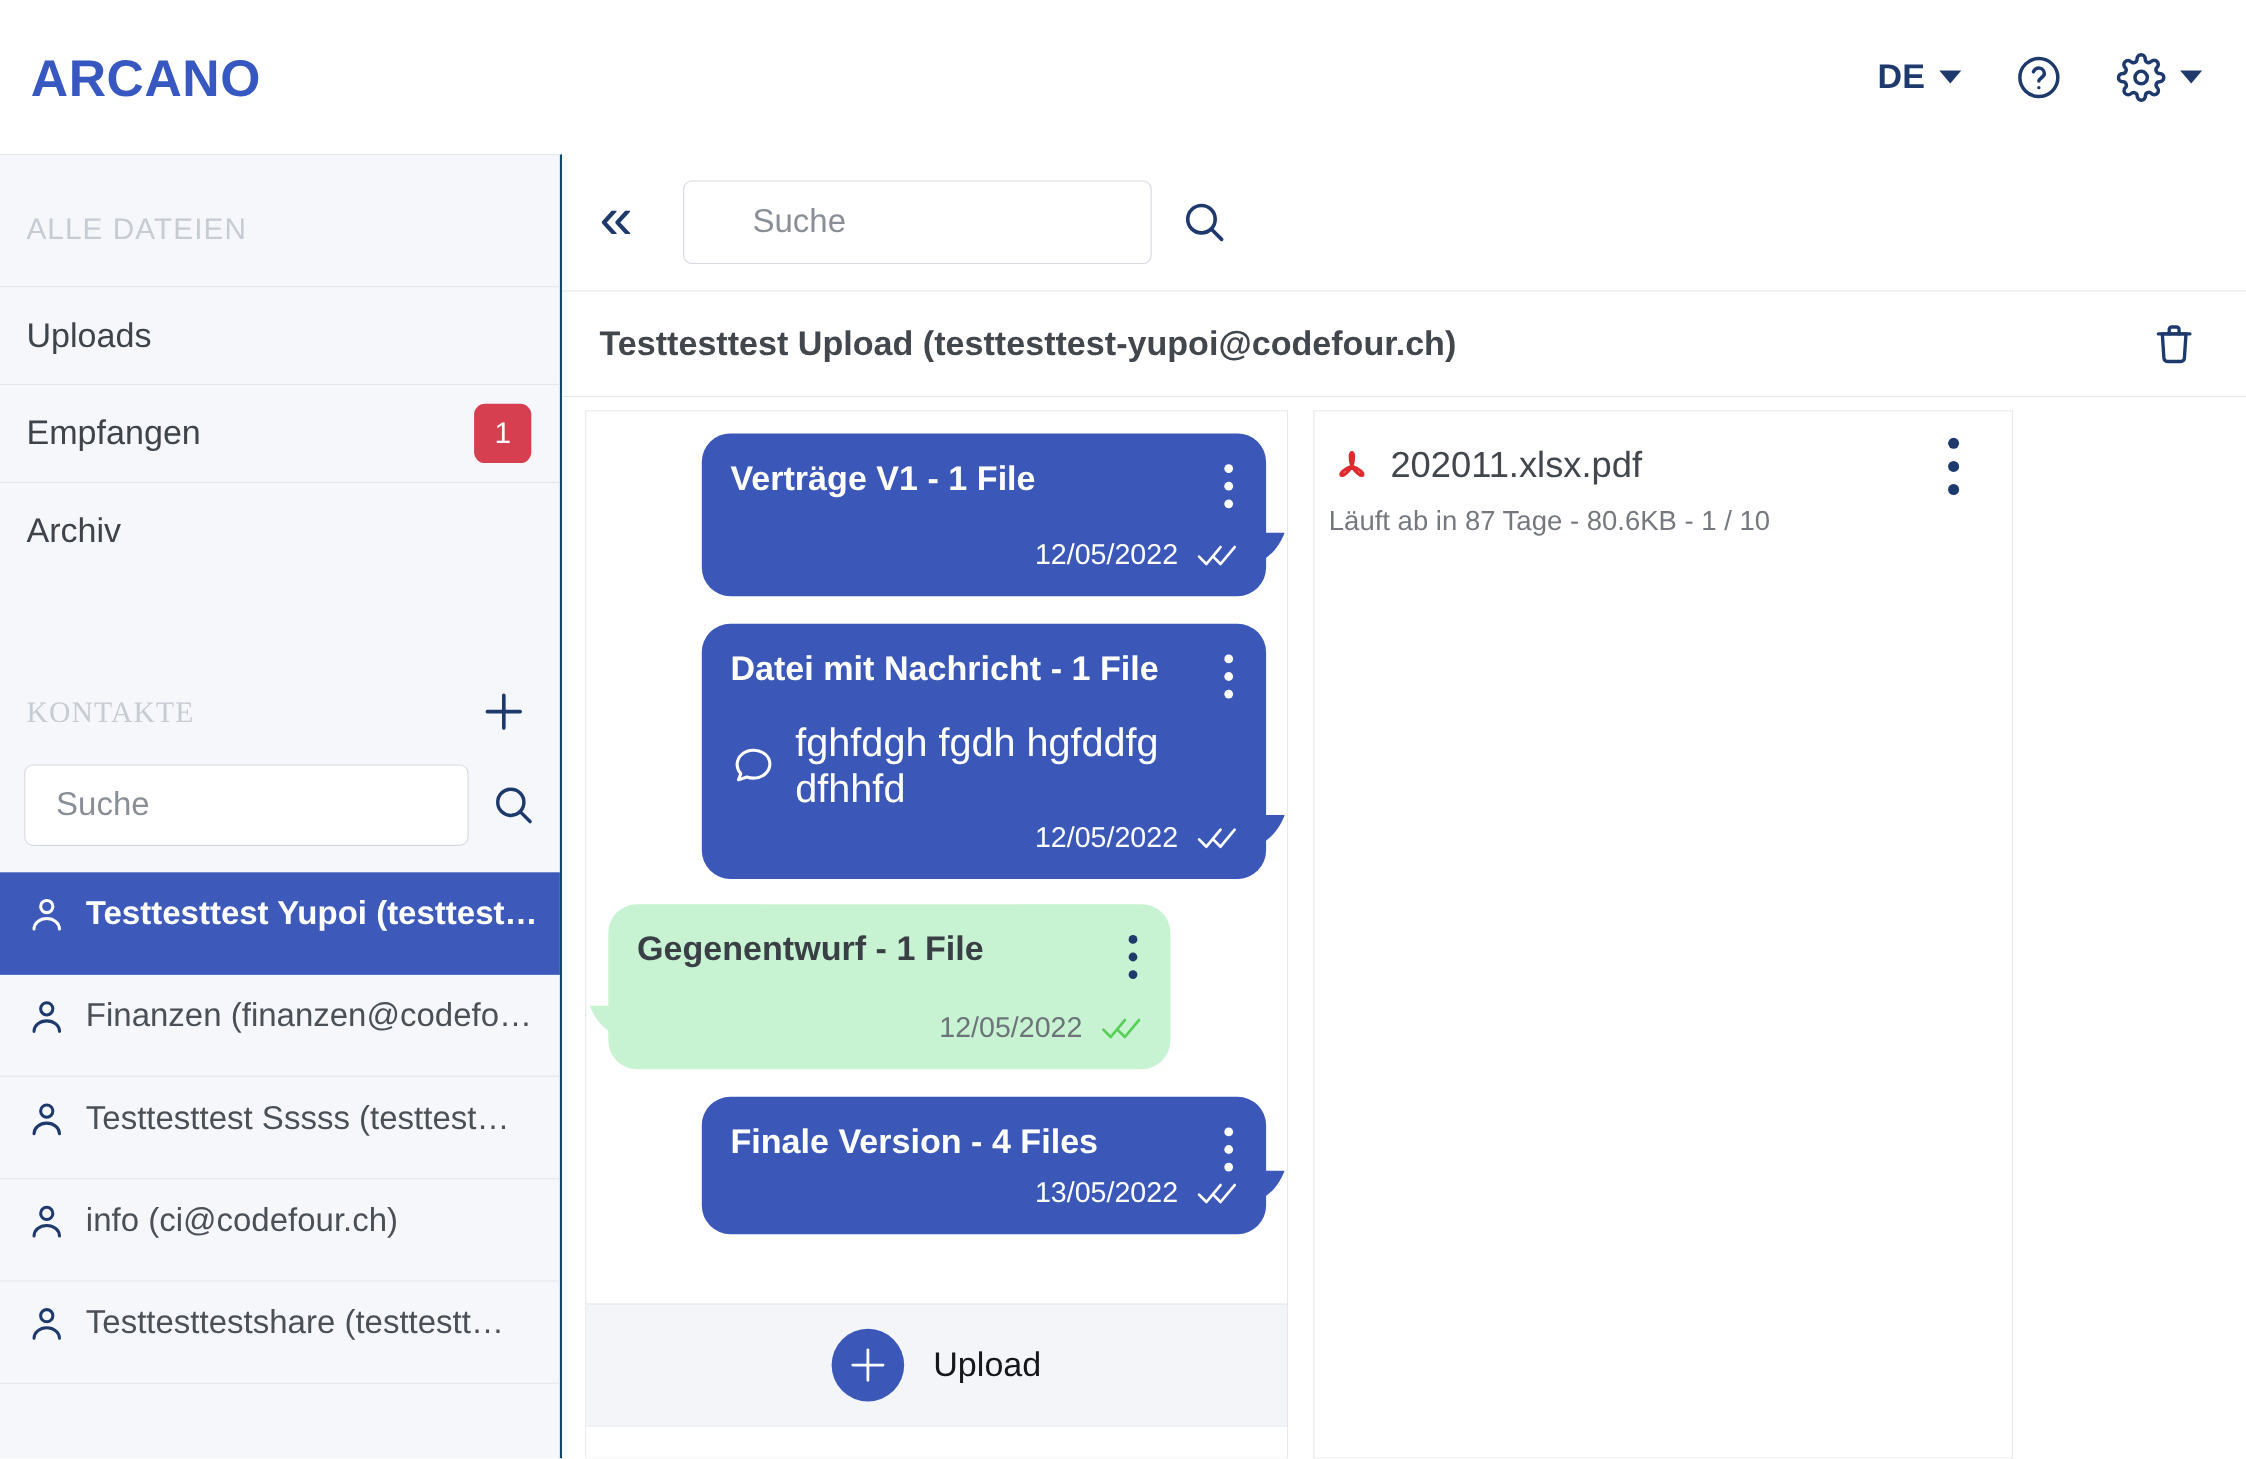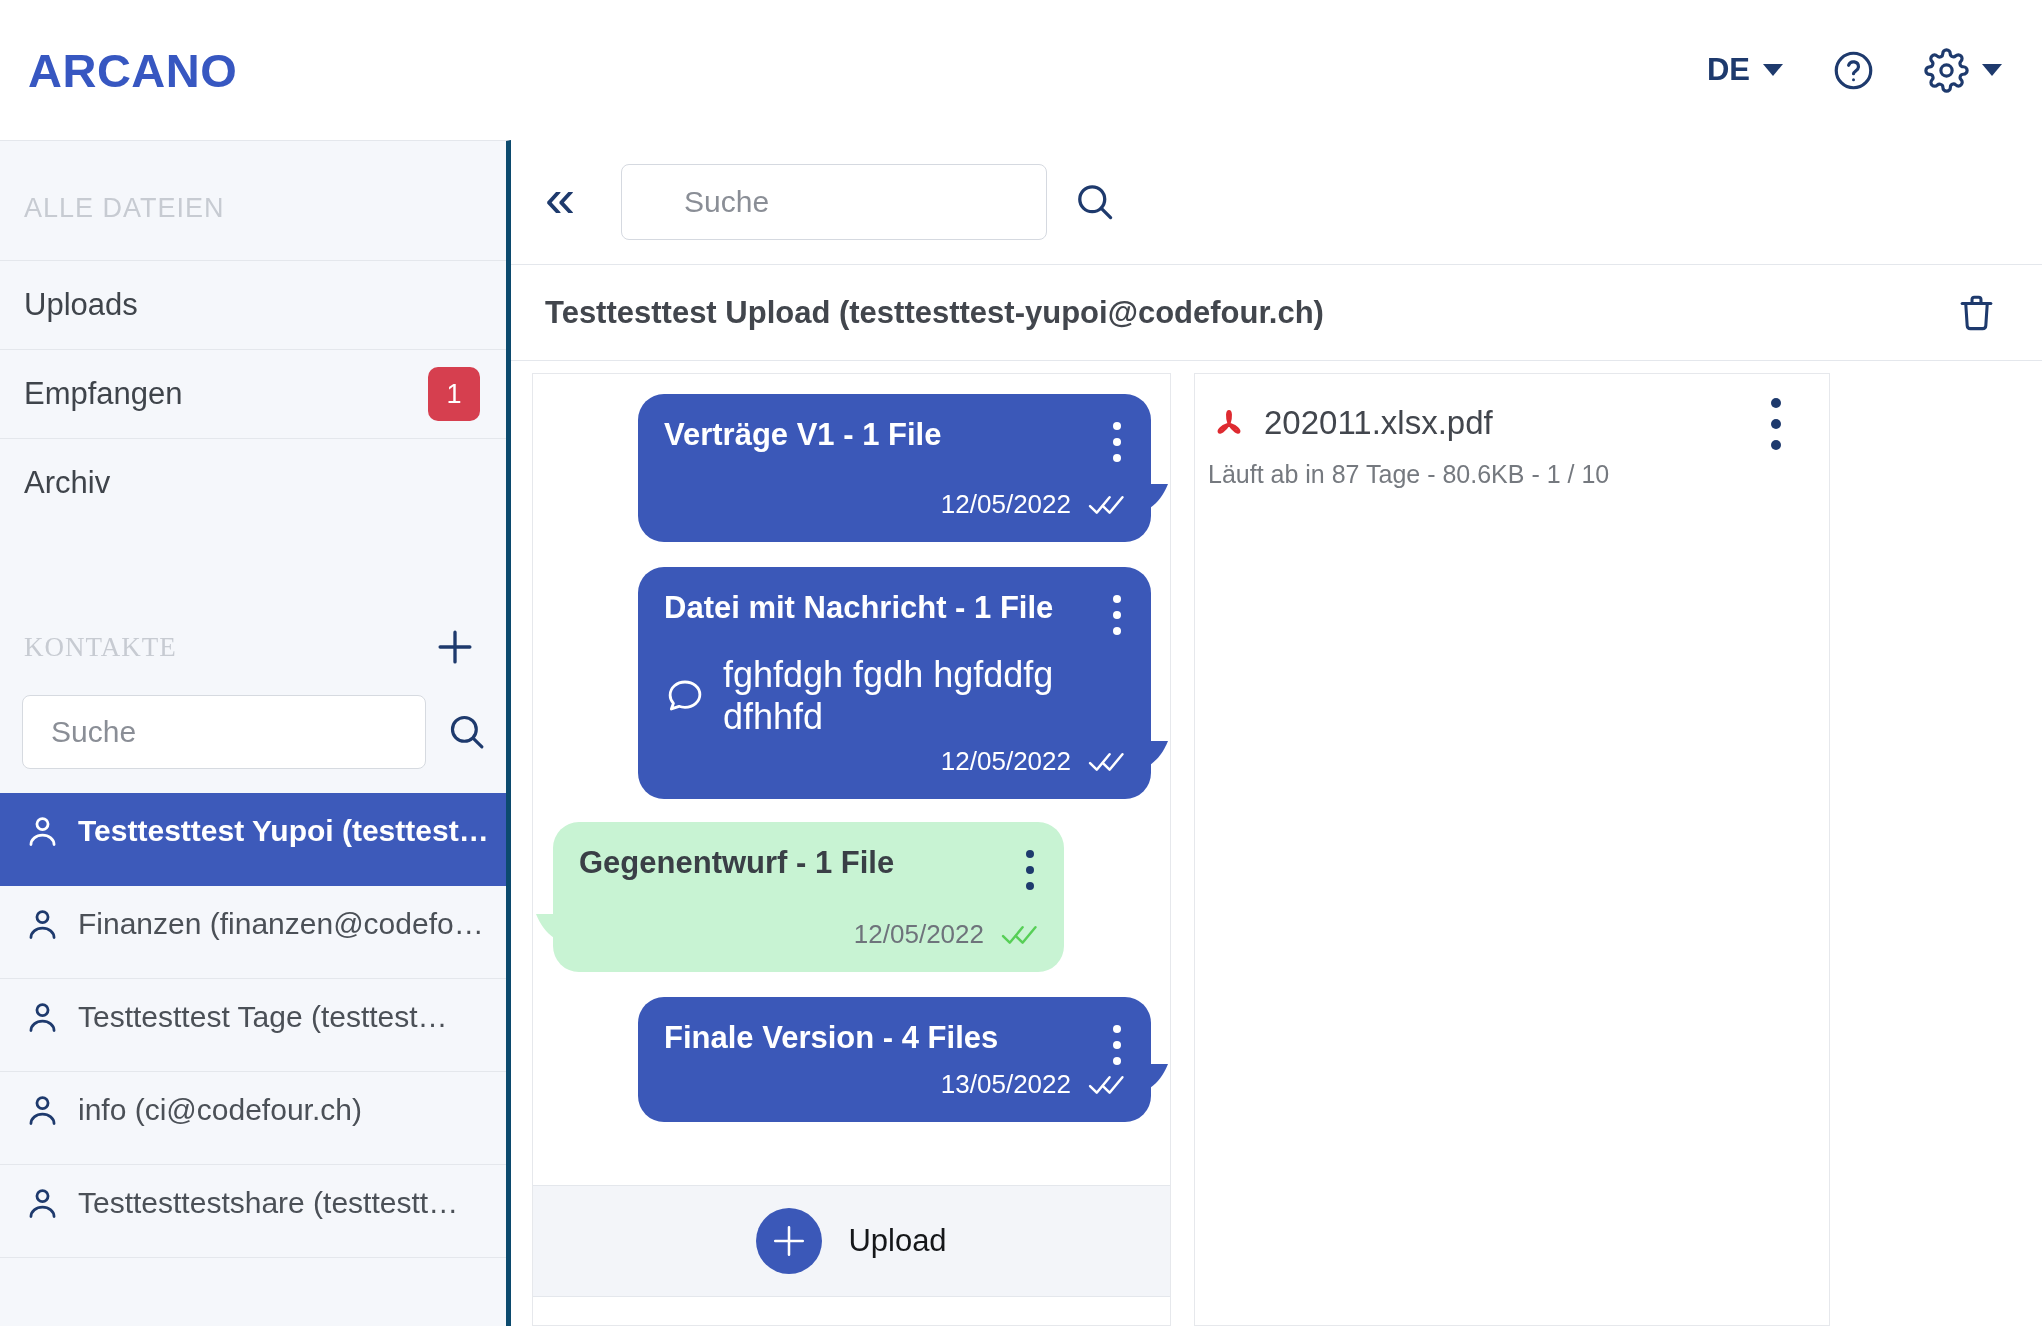--- a/index.html
+++ b/index.html
@@ -10,21 +10,21 @@
   .header { height:140px; display:flex; align-items:center; justify-content:space-between; padding:0 40px 0 28px; background:#fff; }
   .logo { font-size:47px; font-weight:800; letter-spacing:.5px; color:#3757c1; }
   .header-right { display:flex; align-items:center; gap:48px; color:#1e3a6d; }
   .lang { display:flex; align-items:center; gap:13px; font-size:31px; font-weight:bold; cursor:pointer; }
   .caret { width:0; height:0; border-left:10px solid transparent; border-right:10px solid transparent; border-top:12px solid #1e3a6d; }
   .icon-btn { display:flex; align-items:center; gap:13px; cursor:pointer; color:#1e3a6d; }
   .icon-btn svg { display:block; }
 
   
   .content { display:flex; height:1186px; }
-  .sidebar { width:511px; flex:0 0 511px; background:#f5f7fb; border-top:1px solid #e4e7ec; border-right:5px solid #0c4a6e; display:flex; flex-direction:column; }
+  .sidebar { width:511px; flex:0 0 511px; background:#f5f7fb; border-top:1px solid #e4e7ec; border-right:2px solid #0c4a6e; display:flex; flex-direction:column; }
   .main { flex:1; display:flex; flex-direction:column; background:#fff; }
 
   
   .section-label { color:#c7cbd2; font-size:27px; letter-spacing:1px; padding:52px 0 36px 24px; }
   .nav-item { height:89px; border-top:1px solid #e4e7ec; display:flex; align-items:center; justify-content:space-between; padding:0 26px 0 24px; font-size:31px; color:#3f444b; cursor:pointer; }
   .nav-item:last-of-type { border-bottom:1px solid #e4e7ec; }
   .badge { background:#d63f4f; color:#fff; min-width:52px; height:54px; border-radius:10px; display:flex; align-items:center; justify-content:center; font-size:27px; }
   .contacts-head { margin-top:96px; display:flex; align-items:center; justify-content:space-between; padding:0 30px 0 24px; height:48px; }
   .plus-btn { cursor:pointer; display:flex; }
   .sidebar-search { display:flex; align-items:center; gap:20px; margin:24px 0 24px 22px; }
@@ -171,21 +171,21 @@
       </span>
       <span>Finanzen (finanzen@codefo…</span>
     </div>
     <div class="contact">
       <span class="p-icon">
         <svg width="37" height="37" viewBox="0 0 24 24" fill="none" stroke="currentColor" stroke-width="1.8" stroke-linecap="round">
           <circle cx="12" cy="7.2" r="3.6"></circle>
             <path d="M4.5 20.5a7.5 6.2 0 0 1 15 0"></path>
         </svg>
       </span>
-      <span>Testtesttest Tage (testtest…</span>
+      <span>Testtesttest Sssss (testtest…</span>
     </div>
     <div class="contact">
       <span class="p-icon">
         <svg width="37" height="37" viewBox="0 0 24 24" fill="none" stroke="currentColor" stroke-width="1.8" stroke-linecap="round">
           <circle cx="12" cy="7.2" r="3.6"></circle>
             <path d="M4.5 20.5a7.5 6.2 0 0 1 15 0"></path>
         </svg>
       </span>
       <span>info (ci@codefour.ch)</span>
     </div>

